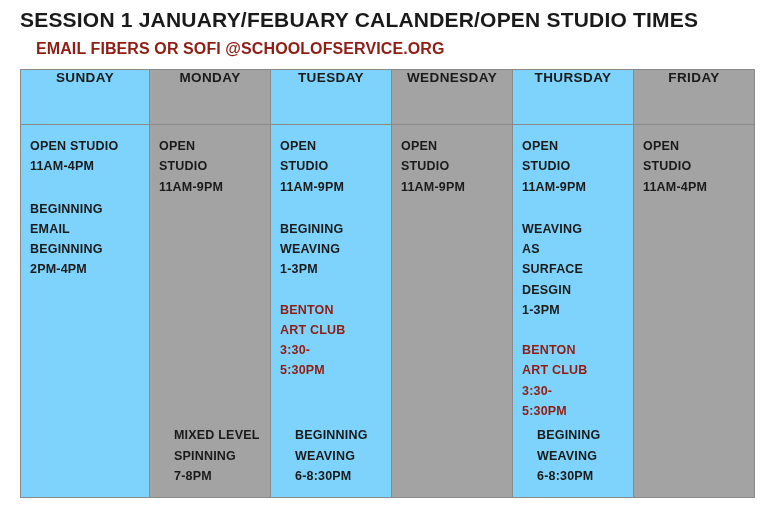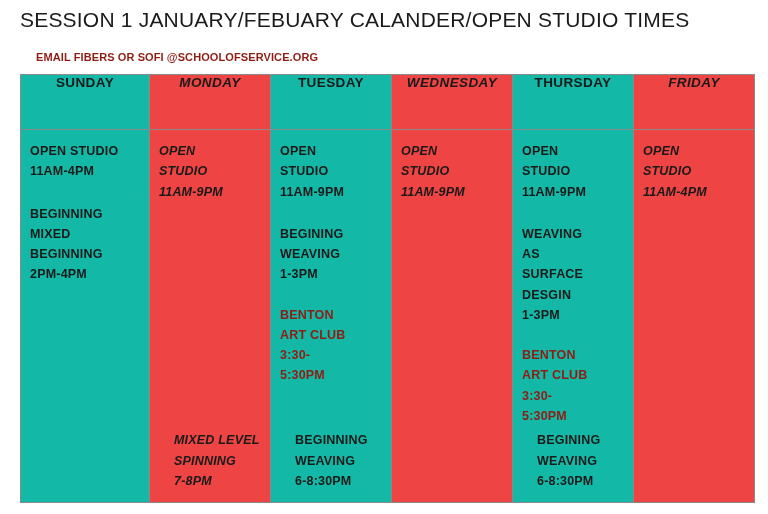--- a/index.html
+++ b/index.html
@@ -15,32 +15,32 @@
   }
   .page {
     position: relative;
     width: 768px;
     height: 514px;
     box-sizing: border-box;
     padding: 0 20px;
   }
   .title {
     font-size: 21px;
-    font-weight: 400;
+    font-weight: 700;
     color: #1a1a1a;
     letter-spacing: 0.2px;
     padding-top: 8px;
     line-height: 1.1;
     white-space: nowrap;
   }
   .subtitle {
-    font-size: 11px;
+    font-size: 16px;
     font-weight: bold;
     color: #8f1d14;
-    margin-top: 20px;
+    margin-top: 9px;
     letter-spacing: 0.1px;
     padding-left: 16px;
   }
   table.calendar {
     margin-top: 11px;
     border-collapse: collapse;
     table-layout: fixed;
     width: 728px;
   }
   table.calendar th,
@@ -52,25 +52,24 @@
   th.dayhead {
     height: 54px;
     text-align: center;
     vertical-align: middle;
     font-size: 13.5px;
     font-weight: bold;
     letter-spacing: 0.4px;
     color: #1a1a1a;
   }
   th.hl, td.hl {
-    background: #ef4444;
-    font-style: italic;
+    background: #a3a3a3;
   }
   th.plain, td.plain {
-    background: #14b8a6;
+    background: #7dd3fc;
   }
   td.daycell {
     height: 372px;
     position: relative;
   }
   .cell-inner {
     position: relative;
     height: 100%;
     padding: 11px 25px 0 9px;
     box-sizing: border-box;
@@ -119,21 +118,21 @@
       <tr id="body-row">
           <td class="daycell plain">
             <div class="cell-inner">
               <div class="ev">
                 <span>OPEN STUDIO</span>
                 <span>11AM-4PM</span>
               </div>
               <div class="spacer-1"></div>
               <div class="ev">
                 <span>BEGINNING</span>
-                <span>MIXED</span>
+                <span>EMAIL</span>
                 <span>BEGINNING</span>
                 <span>2PM-4PM</span>
               </div>
             </div>
           </td>
           <td class="daycell hl">
             <div class="cell-inner">
               <div class="ev">
                 <span>OPEN STUDIO</span>
                 <span>11AM-9PM</span>

